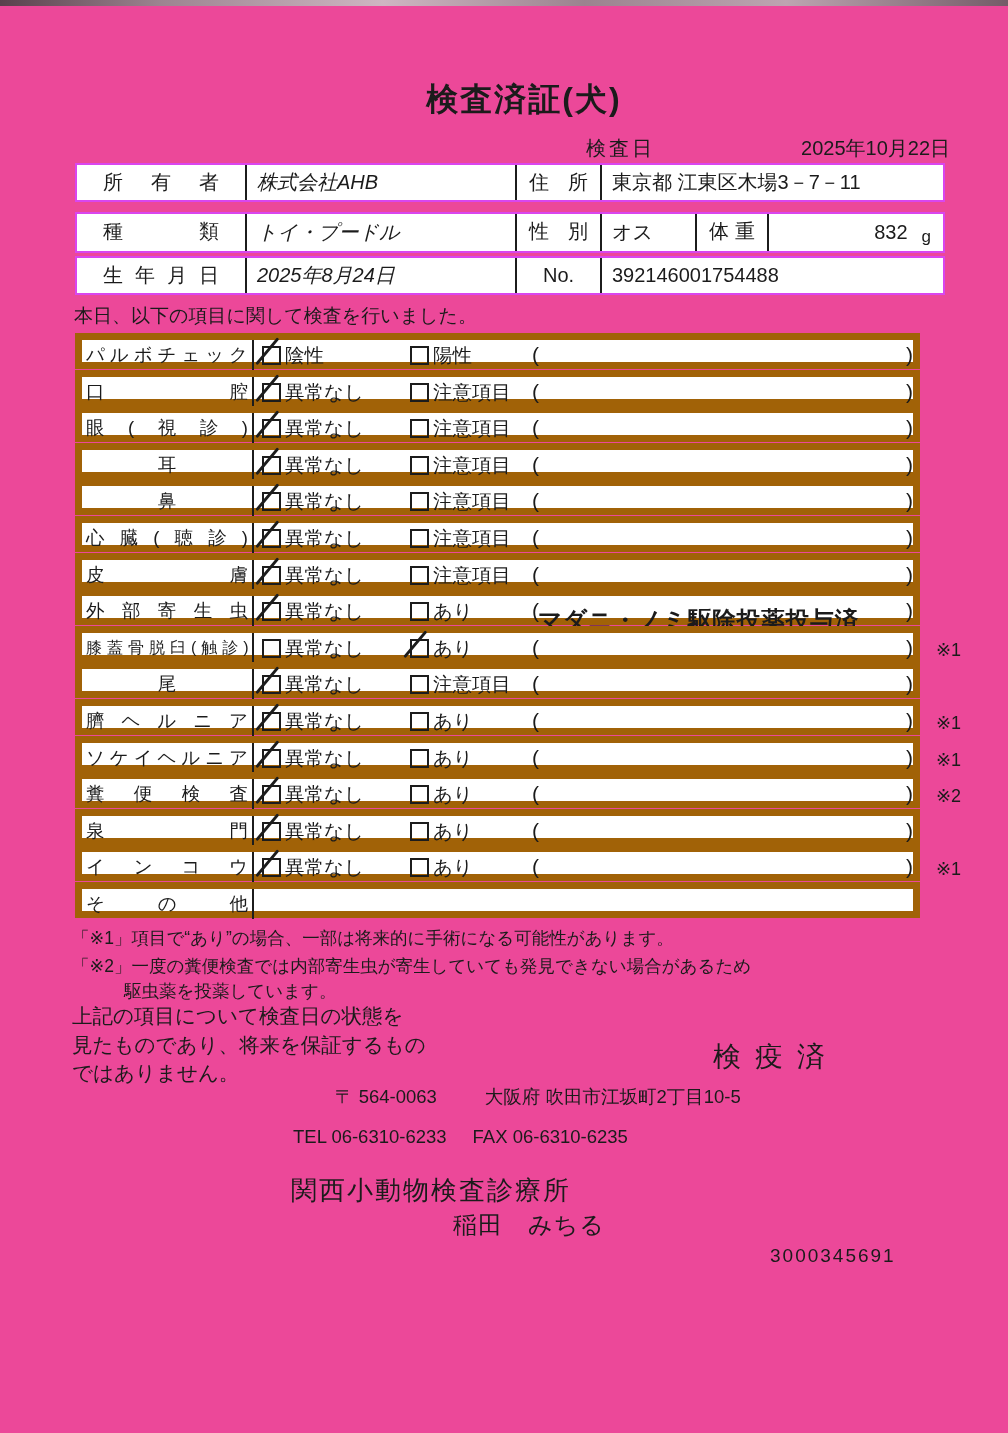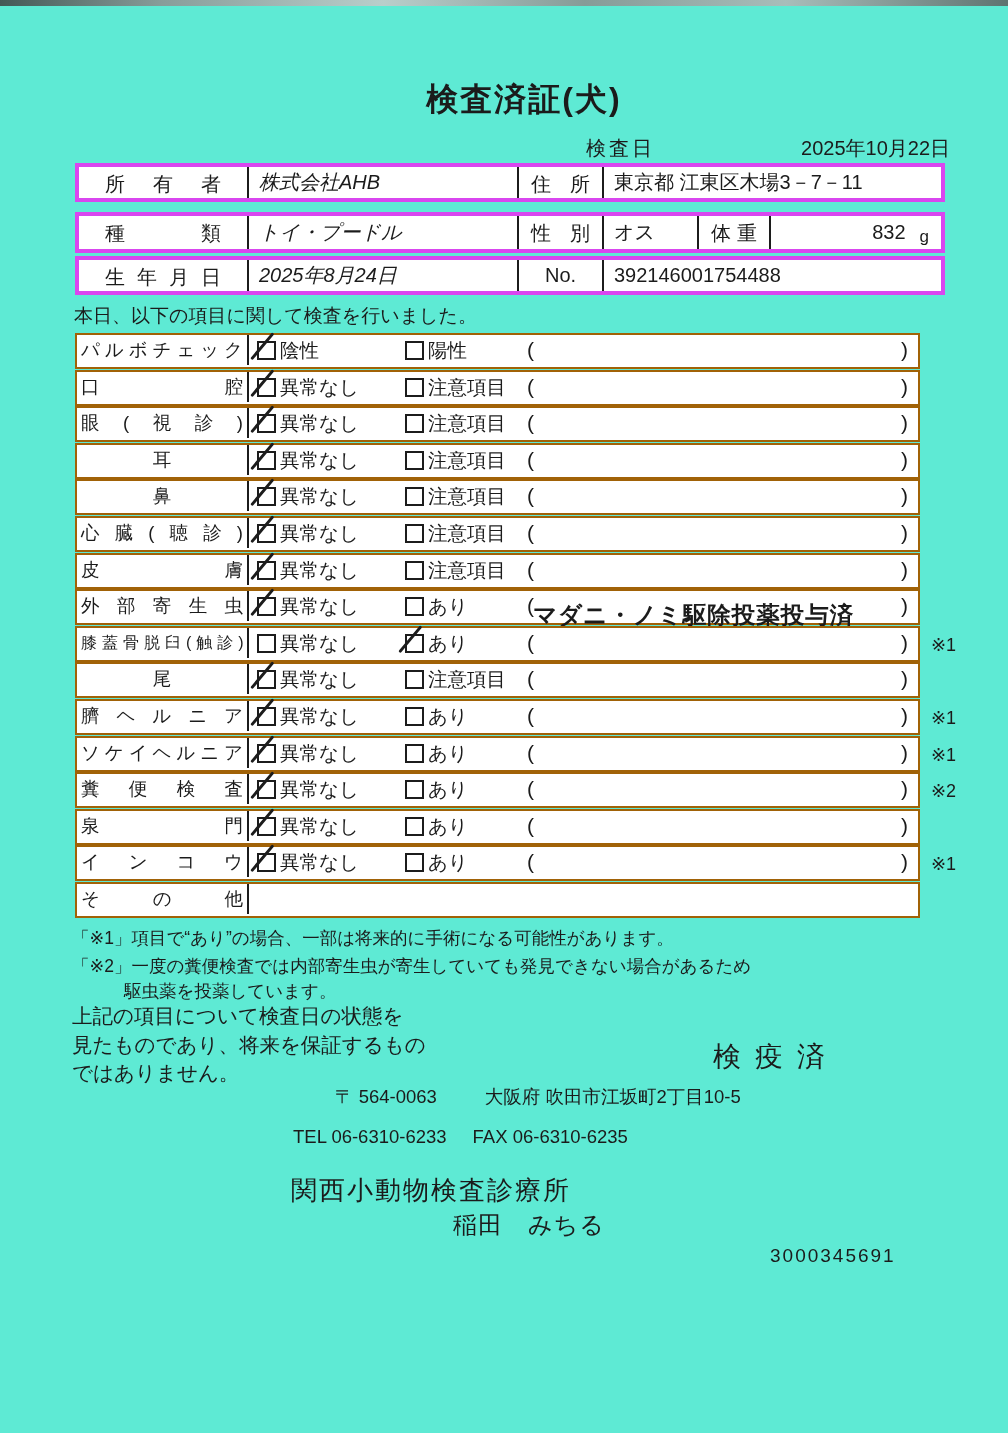--- a/index.html
+++ b/index.html
@@ -1,52 +1,52 @@
 <!DOCTYPE html>
 <html><head>
 <meta charset="utf-8">
 <style>
   html,body{margin:0;padding:0;background:#e8e8e8;}
   .page{
-    position:relative;width:1008px;height:1433px;background:#5eead4;
+    position:relative;width:1008px;height:1433px;background:#ec4899;
     margin:0 auto;overflow:hidden;color:#1b1b1b;
     font-family:"Liberation Sans","DejaVu Sans",sans-serif;
   }
   .scan-top{
     position:absolute;top:0;left:0;width:100%;height:6px;
     background:linear-gradient(90deg,#3f3f3f,#8f8f8f 16%,#c9c9c9 38%,#8d8d8d 58%,#b5b5b5 78%,#5f5f5f 100%);
     opacity:.85;
   }
   .abs{position:absolute;white-space:nowrap;}
   .doc-title{top:78px;left:20px;width:1008px;text-align:center;font-size:32px;font-weight:600;letter-spacing:2px;}
   .insp-label{top:135px;left:586px;font-size:20px;letter-spacing:3px;}
   .insp-value{top:135px;left:783px;width:167px;text-align:right;font-size:20px;}
 
-  .tbl{position:absolute;left:75px;display:flex;border:4px solid #d946ef;box-sizing:border-box;background:#fff;}
+  .tbl{position:absolute;left:75px;display:flex;border:2px solid #d946ef;box-sizing:border-box;background:#fff;}
   .tbl .c{box-sizing:border-box;border-right:2px solid #1c1c1c;display:flex;align-items:center;font-size:20px;overflow:hidden;}
   .tbl .c:last-child{border-right:none;}
   .tbl .lab{display:block;text-align:justify;text-align-last:justify;align-items:center;}
   .tbl .lab>span{display:block;width:100%;}
   .lab-pad-wide{padding:0 26px;}
   .lab-pad-narrow{padding:0 12px;}
   .tbl .val{padding-left:10px;}
   .tbl .lab,.tbl .val{line-height:35px;}
   .t1{top:163px;width:870px;height:39px;}
   .t2a{top:212px;width:870px;height:41px;}
   .t2b{top:256px;width:870px;height:39px;}
   .c-170{width:170px;}.c-270{width:270px;font-style:italic;}.c-85{width:85px;justify-content:center;}
   .c-95{width:95px;}.c-72{width:72px;}.c-rest{flex:1;}
   .c-latin{width:85px;justify-content:center;}
   .weight-cell{flex:1;display:flex;justify-content:flex-end;align-items:center;gap:14px;padding-right:12px;}
   .weight-cell .unit{font-size:17px;margin-top:8px;}
 
   .intro{top:303px;left:74px;font-size:19px;}
 
   .chk-table{position:absolute;left:75px;top:333px;width:845px;height:586px;}
-  .chk-row{position:absolute;left:0;width:845px;height:36px;border:2px solid #a16207;box-sizing:border-box;background:#fff;padding-left:20px;}
+  .chk-row{position:absolute;left:0;width:845px;height:36px;border:7px solid #a16207;box-sizing:border-box;background:#fff;padding-left:20px;}
   .cell-name{
     position:absolute;left:0;top:0;height:30px;width:172px;border-right:2px solid #1c1c1c;
     box-sizing:border-box;padding:0 4px;font-size:18.5px;line-height:29px;
     text-align:justify;text-align-last:justify;overflow:hidden;white-space:nowrap;
   }
   .cell-name.center{text-align:center;text-align-last:center;}
   .cell-name.small{font-size:16px;letter-spacing:-0.5px;}
   .opt{position:absolute;top:0;height:30px;display:flex;align-items:center;gap:4px;}
   .opt1{left:180px;}
   .opt2{left:328px;}

